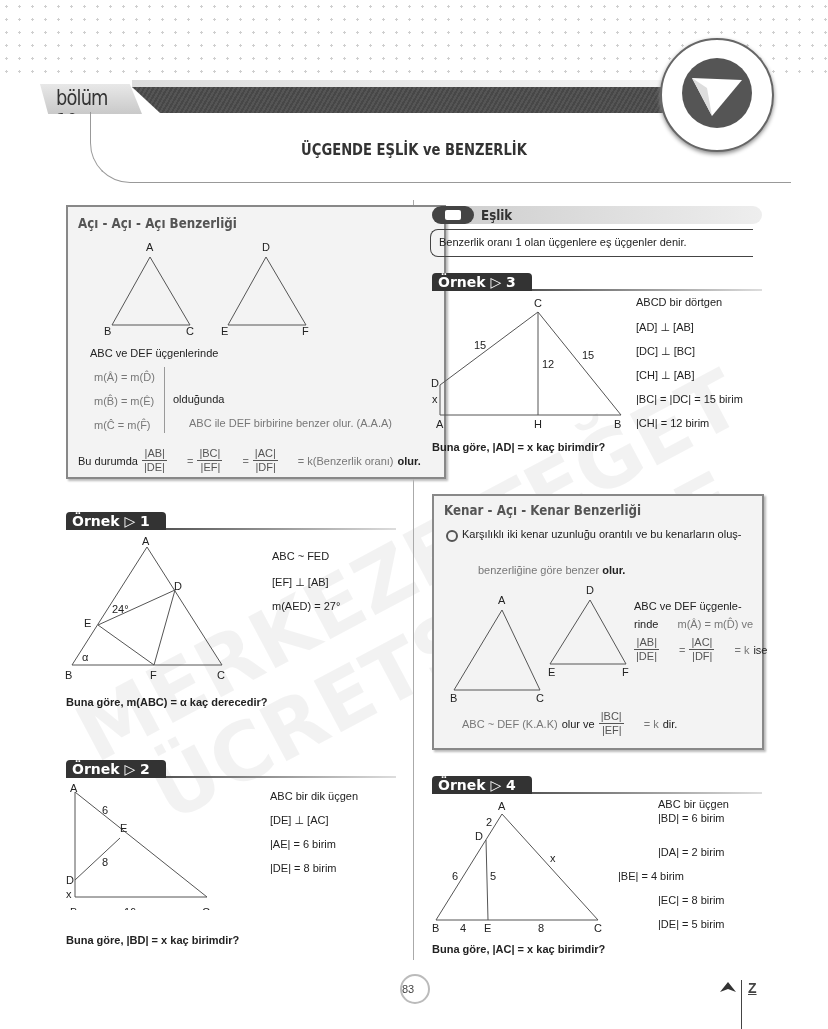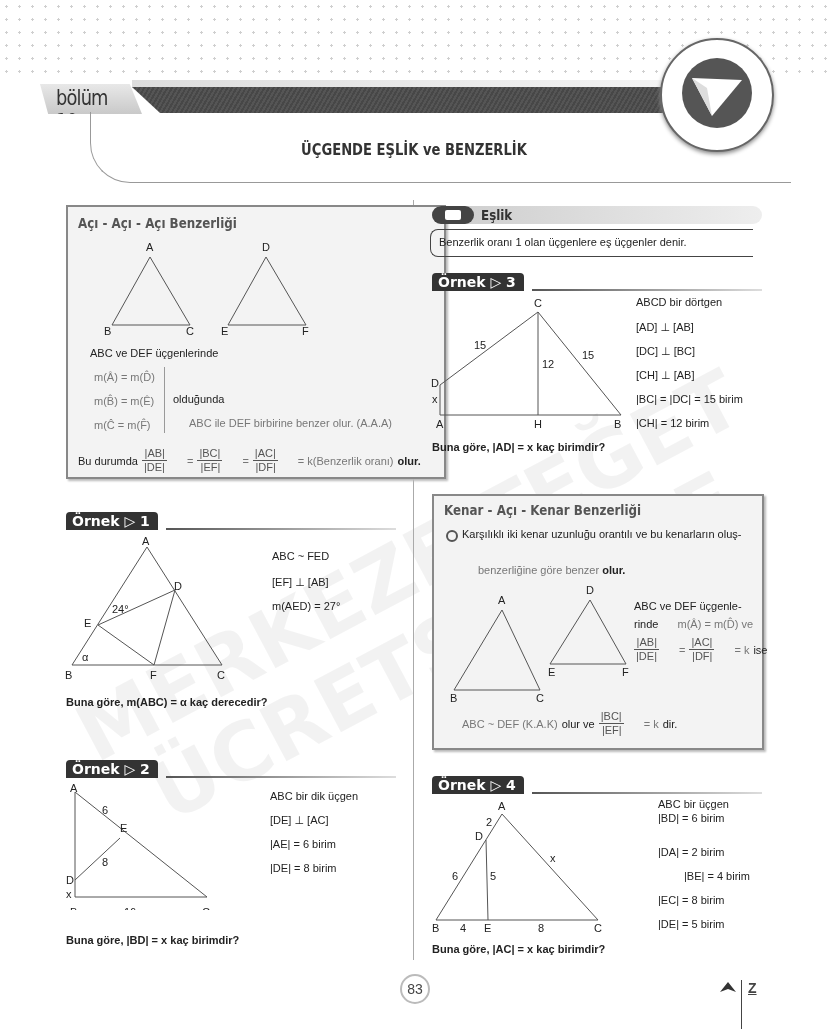--- a/index.html
+++ b/index.html
@@ -17,21 +17,21 @@
   .curve{left:90px;top:112px;width:700px;height:70px;border-left:1px solid #999;border-bottom:1px solid #999;border-bottom-left-radius:40px;}
   .badge-outer{left:660px;top:38px;width:110px;height:110px;border-radius:50%;background:#fff;border:2px solid #666;box-shadow:0 2px 4px #888;}
   .badge-inner{left:682px;top:58px;width:70px;height:70px;border-radius:50%;background:#555;}
   .title{left:0;width:828px;top:140px;text-align:center;font-family:"DejaVu Sans",sans-serif;font-weight:bold;font-size:16px;color:#333;transform:scaleX(.82);}
   .col-divider{left:413px;top:200px;width:1px;height:760px;background:#aaa;}
   .box{border:2px solid #888;background:#f3f3f3;box-shadow:2px 2px 2px #bbb;}
   .box-title{font-family:"DejaVu Sans",sans-serif;font-weight:bold;font-size:14px;color:#555;transform:scaleX(.85);transform-origin:left;white-space:nowrap;}
   .txt{font-size:11px;color:#222;white-space:nowrap;}
   .gray{color:#777;margin-left:16px;}
   .b{font-weight:bold;}
-  .ex-head{height:18px;width:92px;background:#333;border-radius:4px 4px 0 0;}
+  .ex-head{height:18px;width:100px;background:#333;border-radius:4px 4px 0 0;}
   .ex-head span{position:absolute;left:6px;top:1px;color:#fff;font-family:"DejaVu Sans",sans-serif;font-weight:bold;font-size:14px;white-space:nowrap;}
   .ex-line{height:2px;background:linear-gradient(90deg,#555,#ddd);}
   .frac{display:inline-block;vertical-align:middle;text-align:right;font-size:11px;color:#555;line-height:13px;}
   .frac .num{border-bottom:1px solid #555;padding:0 2px;display:block;}
   .frac .den{display:block;padding:0 2px;}
   .watermark{font-family:"DejaVu Sans",sans-serif;font-weight:bold;color:rgba(0,0,0,0.05);font-size:80px;transform:rotate(-28deg);white-space:nowrap;pointer-events:none;}
   svg text{font-family:"Liberation Sans",sans-serif;font-size:11px;fill:#222;}
 </style>
 </head>
 <body>
@@ -233,23 +233,23 @@
   <text x="58" y="28">2</text>
     <text x="24" y="82">6</text>
     <text x="62" y="82">5</text>
   <text x="32" y="134">4</text>
     <text x="110" y="134">8</text>
     <text x="122" y="64">x</text>
 </svg>
 <div class="abs txt" style="left:658px;top:798px">ABC bir üçgen</div>
 <div class="abs txt" style="left:658px;top:812px">|BD| = 6 birim</div>
 <div class="abs txt" style="left:658px;top:846px">|DA| = 2 birim</div>
-<div class="abs txt" style="left:684px;top:870px">|BE| = 4 birim</div>
+<div class="abs txt" style="left:618px;top:870px">|BE| = 4 birim</div>
 <div class="abs txt" style="left:658px;top:894px">|EC| = 8 birim</div>
 <div class="abs txt" style="left:658px;top:918px">|DE| = 5 birim</div>
 <div class="abs txt b" style="left:432px;top:943px">Buna göre, |AC| = x kaç birimdir?</div>
 
-<div class="abs" style="left:400px;top:974px;width:26px;height:26px;border-radius:50%;border:2px solid #bbb;text-align:center;line-height:26px;font-size:14px;color:#444;">83</div>
+<div class="abs" style="left:400px;top:974px;width:26px;height:26px;border-radius:50%;border:2px solid #bbb;line-height:26px;font-size:11px;color:#444;">83</div>
 <svg class="abs" style="left:718px;top:980px" width="20" height="16">
     <polygon points="2,12 10,2 18,12 10,9" fill="#333"></polygon>
   </svg>
 <div class="abs" style="left:741px;top:980px;width:1px;height:49px;background:#444;"></div>
 <div class="abs" style="left:748px;top:980px;font-weight:bold;font-size:14px;color:#444;text-decoration:underline;">Z</div>
 
 </body></html>

